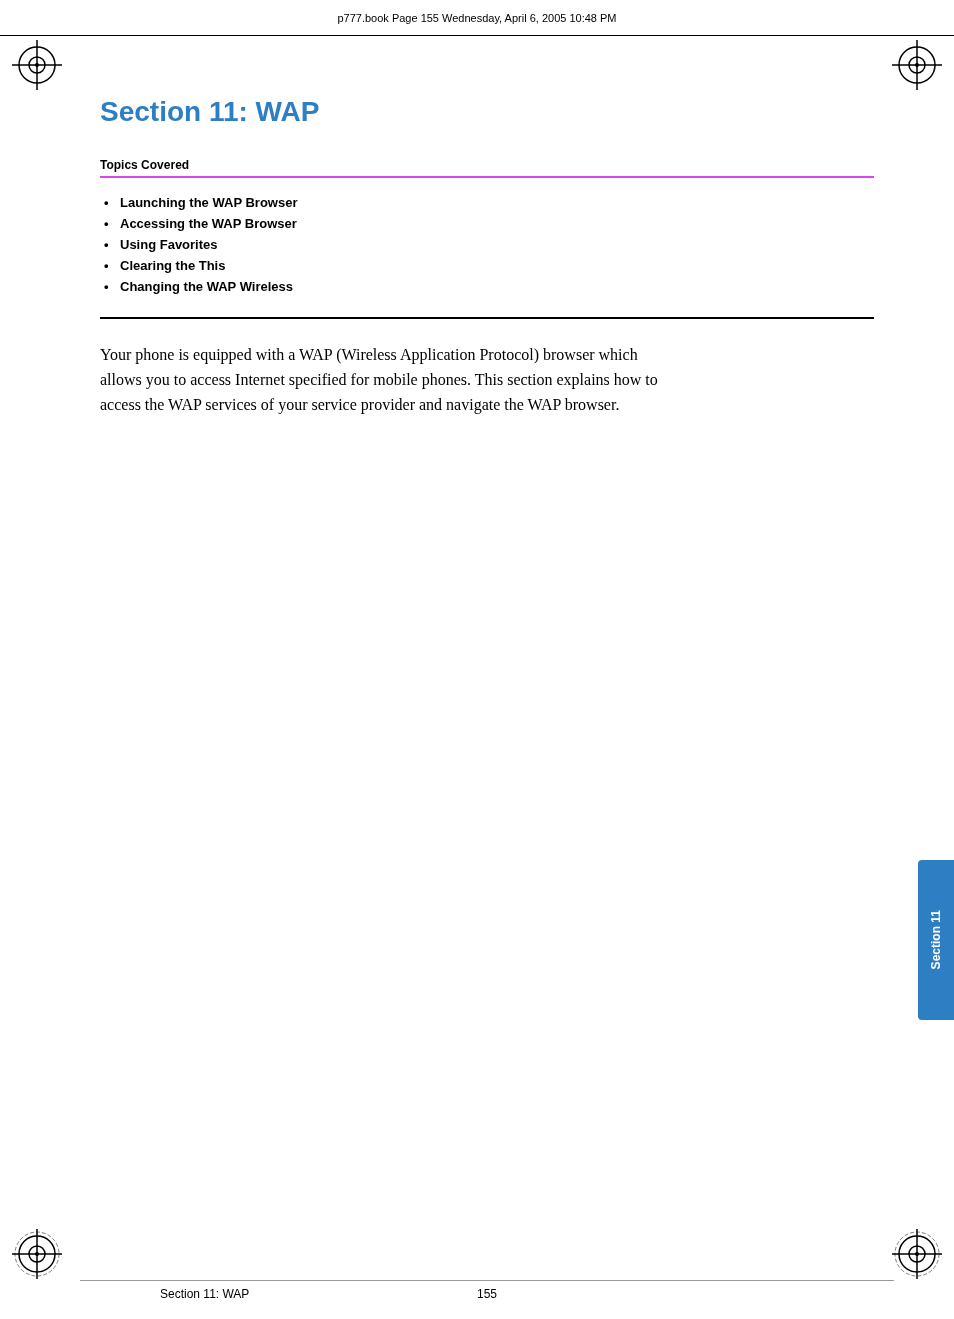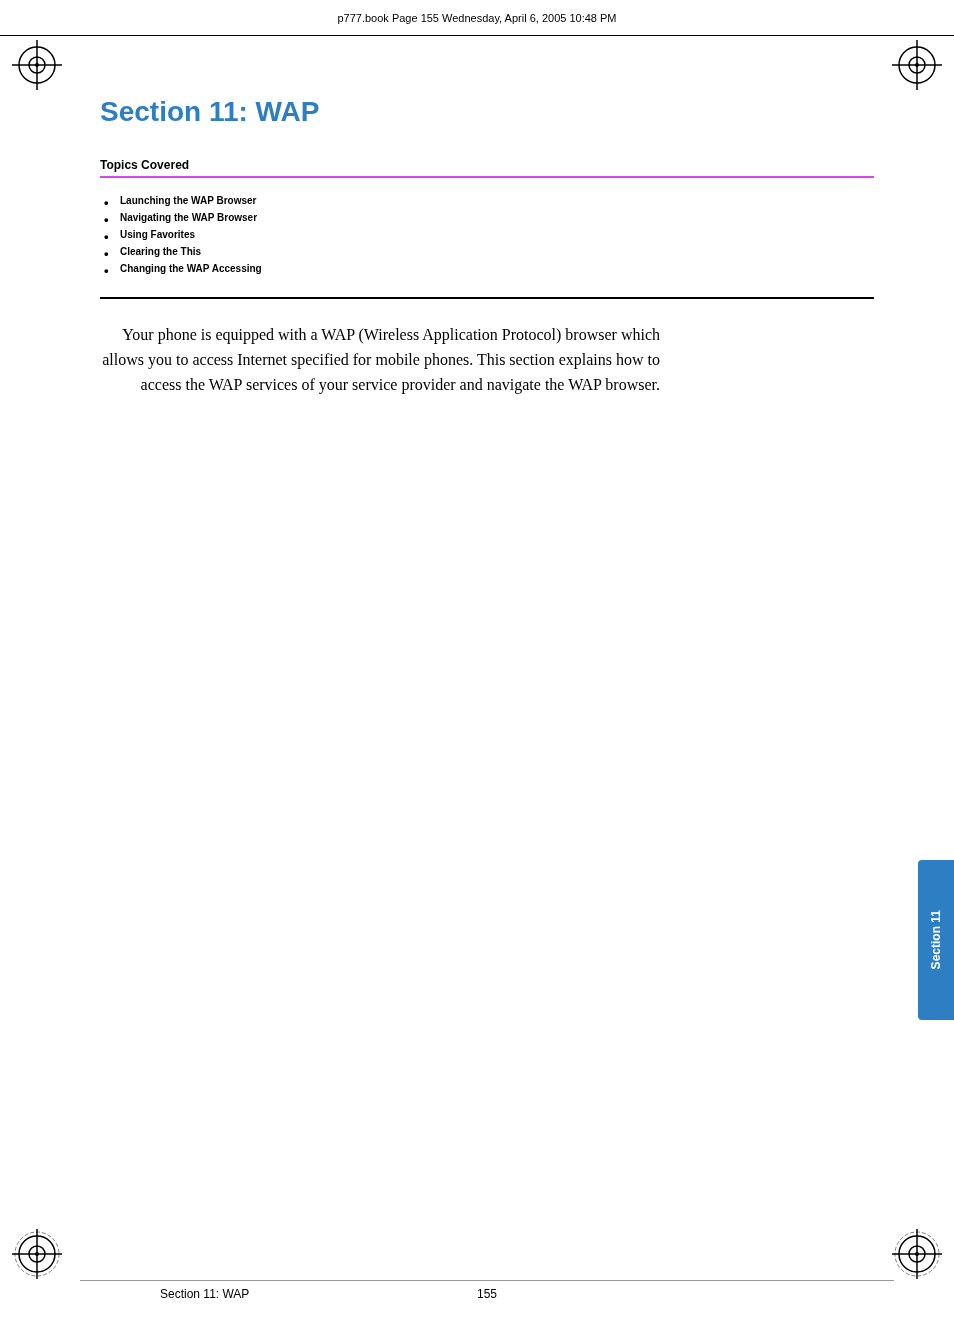--- a/index.html
+++ b/index.html
@@ -104,21 +104,21 @@
       margin-bottom: 14px;
     }
 
     .topics-list {
       list-style: none;
       padding: 0;
       margin: 0 0 20px 0;
     }
 
     .topics-list li {
-      font-size: 10px;
+      font-size: 13px;
       font-family: Arial, sans-serif;
       font-weight: bold;
       color: #000;
       padding: 3px 0 3px 20px;
       position: relative;
     }
 
     .topics-list li::before {
       content: '•';
       position: absolute;
@@ -133,21 +133,21 @@
       border-top: 2px solid #000;
       margin: 16px 0 24px 0;
     }
 
     
     .body-text {
       font-size: 16px;
       line-height: 1.55;
       font-family: 'Times New Roman', Times, serif;
       color: #000;
-      text-align: right;
+      text-align: left;
       max-width: 560px;
     }
 
     
     .footer {
       position: absolute;
       bottom: 18px;
       left: 80px;
       right: 60px;
       display: flex;
@@ -224,24 +224,24 @@
 
 <div class="content">
 
   <h1 class="section-title">Section 11: WAP</h1>
 
   <div class="topics-block">
     <div class="topics-label">Topics Covered</div>
 
     <ul class="topics-list">
       <li>Launching the WAP Browser</li>
-      <li>Navigating the WAP Browser</li>
+      <li>Accessing the WAP Browser</li>
       <li>Using Favorites</li>
       <li>Clearing the This</li>
-      <li>Changing the WAP Accessing</li>
+      <li>Changing the WAP Wireless</li>
     </ul>
   </div>
 
   <hr class="topics-divider">
 
   <p class="body-text">Your phone is equipped with a WAP (Wireless Application Protocol) browser which allows you to access Internet specified for mobile phones. This section explains how to access the WAP services of your service provider and navigate the WAP browser.</p>
 
 </div>
 
 <div class="footer">

